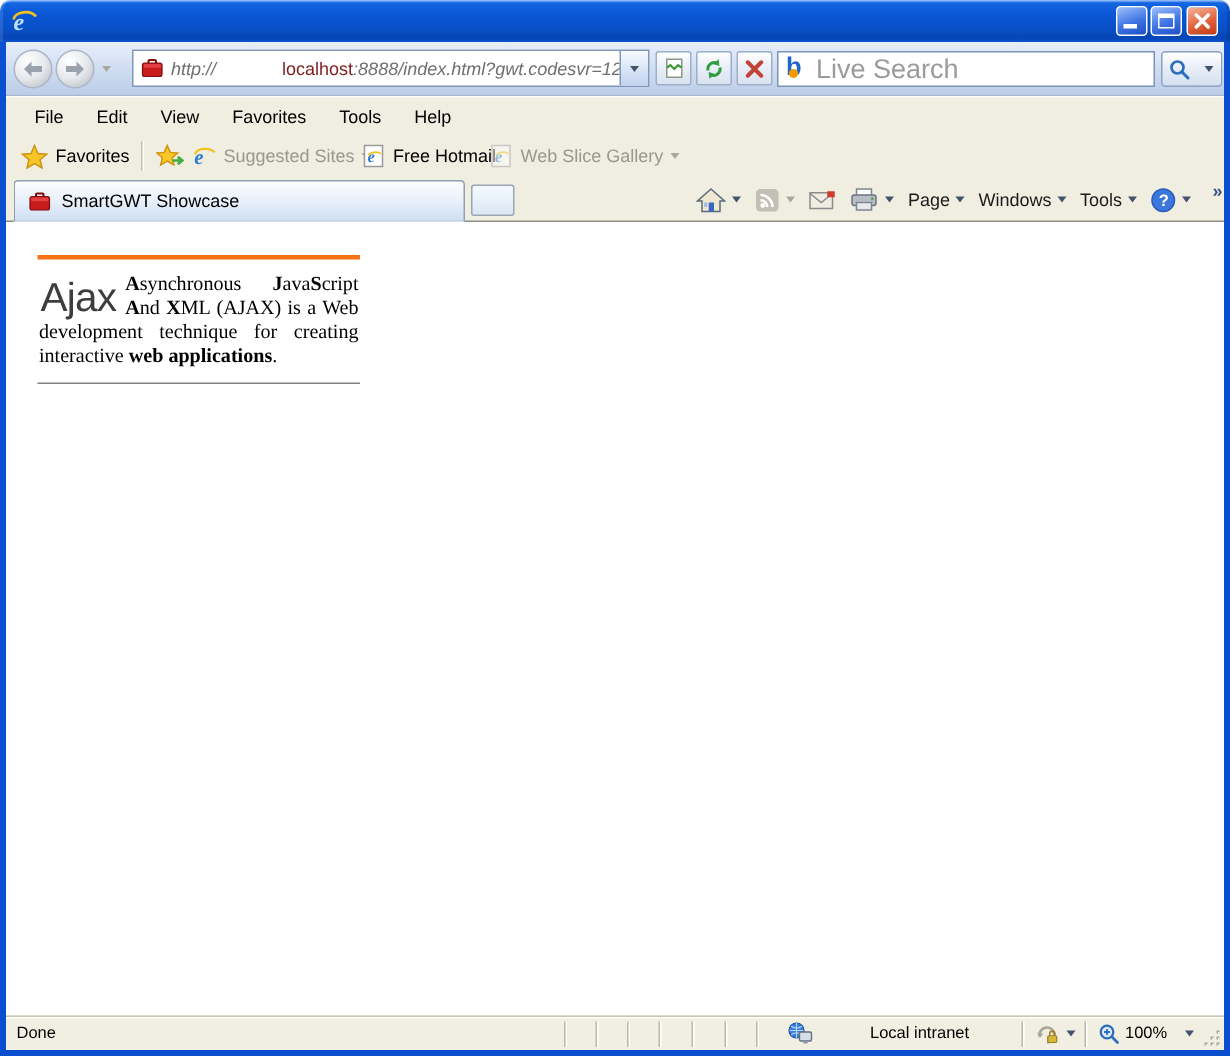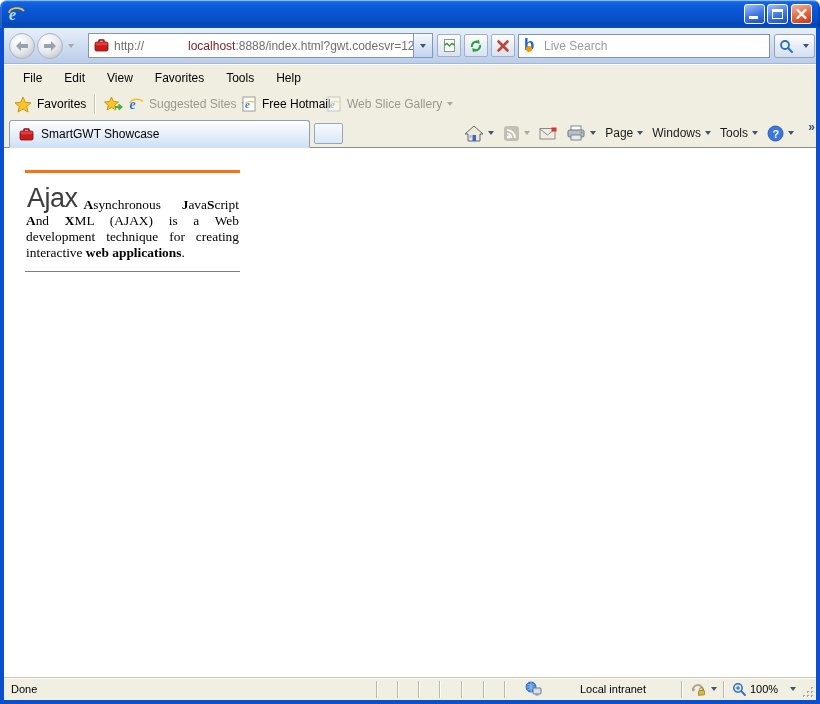--- a/index.html
+++ b/index.html
@@ -35,32 +35,32 @@
     border:1px solid #aab5c5; display:flex; align-items:center; justify-content:center; }
   .nav-back { left:5px; } .nav-fwd { left:33px; }
   .tri { display:inline-block; width:0; height:0; border-left:3px solid transparent; border-right:3px solid transparent;
     border-top:4px solid #42536e; }
   .tri.dis { border-top-color:#a9a89c; }
   .hist-chevron { position:absolute; left:64px; top:16px; }
   .address-field { position:absolute; left:84px; top:5px; width:345px; height:25px; background:#fff;
     border:1px solid #8096ba; display:flex; align-items:center; overflow:hidden; }
   .address-field .fav { margin:0 5px 0 5px; flex:0 0 auto; }
   .url { font-size:12px; white-space:nowrap; overflow:hidden; flex:1 1 auto; }
-  .url .dim { color:#6f6f6f; } .url .dom { color:#7f1d1d;margin-left:44px; }
+  .url .dim { color:#6f6f6f;font-style:italic; } .url .dom { color:#7f1d1d;margin-left:44px; }
   .url-dropdown { flex:0 0 auto; width:19px; align-self:stretch; border-left:1px solid #8096ba;
     background:linear-gradient(#f7fafe,#d8e4f6 55%,#c2d3ee); display:flex; align-items:center; justify-content:center; }
   .small-btn { position:absolute; top:6px; width:24px; height:23px; border:1px solid #9db0c9; border-radius:2px;
     background:linear-gradient(#fefefe,#e9eef6 50%,#d9e2f0); display:flex; align-items:center; justify-content:center; }
   .b-compat { left:433px; } .b-refresh { left:460px; } .b-stop { left:487px; }
   .search-box { position:absolute; left:514px; top:6px; width:252px; height:24px; background:#fff;
     border:1px solid #7b94b5; display:flex; align-items:center; padding-left:4px; }
   .bing { position:relative; width:16px; height:16px; flex:0 0 auto; }
   .bing .b { position:absolute; left:1px; top:-3px; font-size:17px; font-weight:bold; color:#1f64c8; }
   .bing .dot { position:absolute; left:3px; top:8px; width:6px; height:6px; border-radius:50%; background:#f59b00; }
-  .search-input { flex:1; border:0; outline:0; background:transparent; font-size:12px; padding-left:5px;
+  .search-input { flex:1; border:0; outline:0; background:transparent; font-size:18px; padding-left:5px;
     font-family:"Liberation Sans",sans-serif; color:#8b5cf6; }
   .search-input::placeholder { color:#9b9b9b; opacity:1; }
   .search-go { position:absolute; left:770px; top:6px; width:25px; height:24px; border:1px solid #90a4c0;
     border-radius:3px 0 0 3px; background:linear-gradient(#ffffff,#e6edf7 50%,#d4dff0); display:flex; align-items:center; justify-content:center; }
   .search-drop { position:absolute; left:794px; top:6px; width:17px; height:24px; border:1px solid #90a4c0; border-left:0;
     border-radius:0 3px 3px 0; background:linear-gradient(#ffffff,#e6edf7 50%,#d4dff0); display:flex; align-items:center; justify-content:center; }
 
   
   .menu-bar { height:26px; background:#f0eee1; border-top:1px solid #fdfcf8; display:flex; align-items:center;
     padding-left:8px; font-size:12px; color:#000; }
@@ -82,21 +82,21 @@
     background:linear-gradient(#f6fafe,#dbe7f6); border:1px solid #98a6b8; border-radius:2px; }
   .cmd { position:absolute; right:22px; top:0; height:30px; display:flex; align-items:center; gap:9px; font-size:12px; color:#1a1a1a; }
   .cmd .grp { display:flex; align-items:center; gap:4px; }
   .overflow-chevron { position:absolute; right:1px; top:2px; font-size:12px; font-weight:bold; color:#33527e; }
 
   
   .content { position:relative; flex:1; background:#fff; overflow:hidden; }
   .ajax-box { position:absolute; left:21px; top:22px; width:215px;
     border-top:3px solid #f97316; border-bottom:1px solid #7f7f7f; padding:8px 1px 10px 1px; }
   .ajax-term { float:left; font-size:27px; line-height:30px; color:#3d3d3d; margin:2px 6px 0 1px; letter-spacing:-0.5px; }
-  .ajax-def { font-family:"Liberation Serif", serif; font-size:13.4px; line-height:16px; text-align:justify; color:#000;margin-top:16px; }
+  .ajax-def { font-family:"Liberation Serif", serif; font-size:13.4px; line-height:16px; text-align:justify; color:#000; }
   .ajax-def b { font-weight:bold; }
 
   
   .status-bar { position:relative; height:23px; background:#f1efe2; border-top:1px solid #c9c5b2;
     box-shadow:inset 0 1px 0 #fdfcf8; font-size:11px; color:#000; }
   .st-text { position:absolute; top:5px; }
   .ssep { position:absolute; top:3px; width:1px; height:17px; background:#bcb8a6; box-shadow:1px 0 0 #fff; }
   .grip { position:absolute; right:1px; bottom:1px; }
 
   svg { display:block; }

